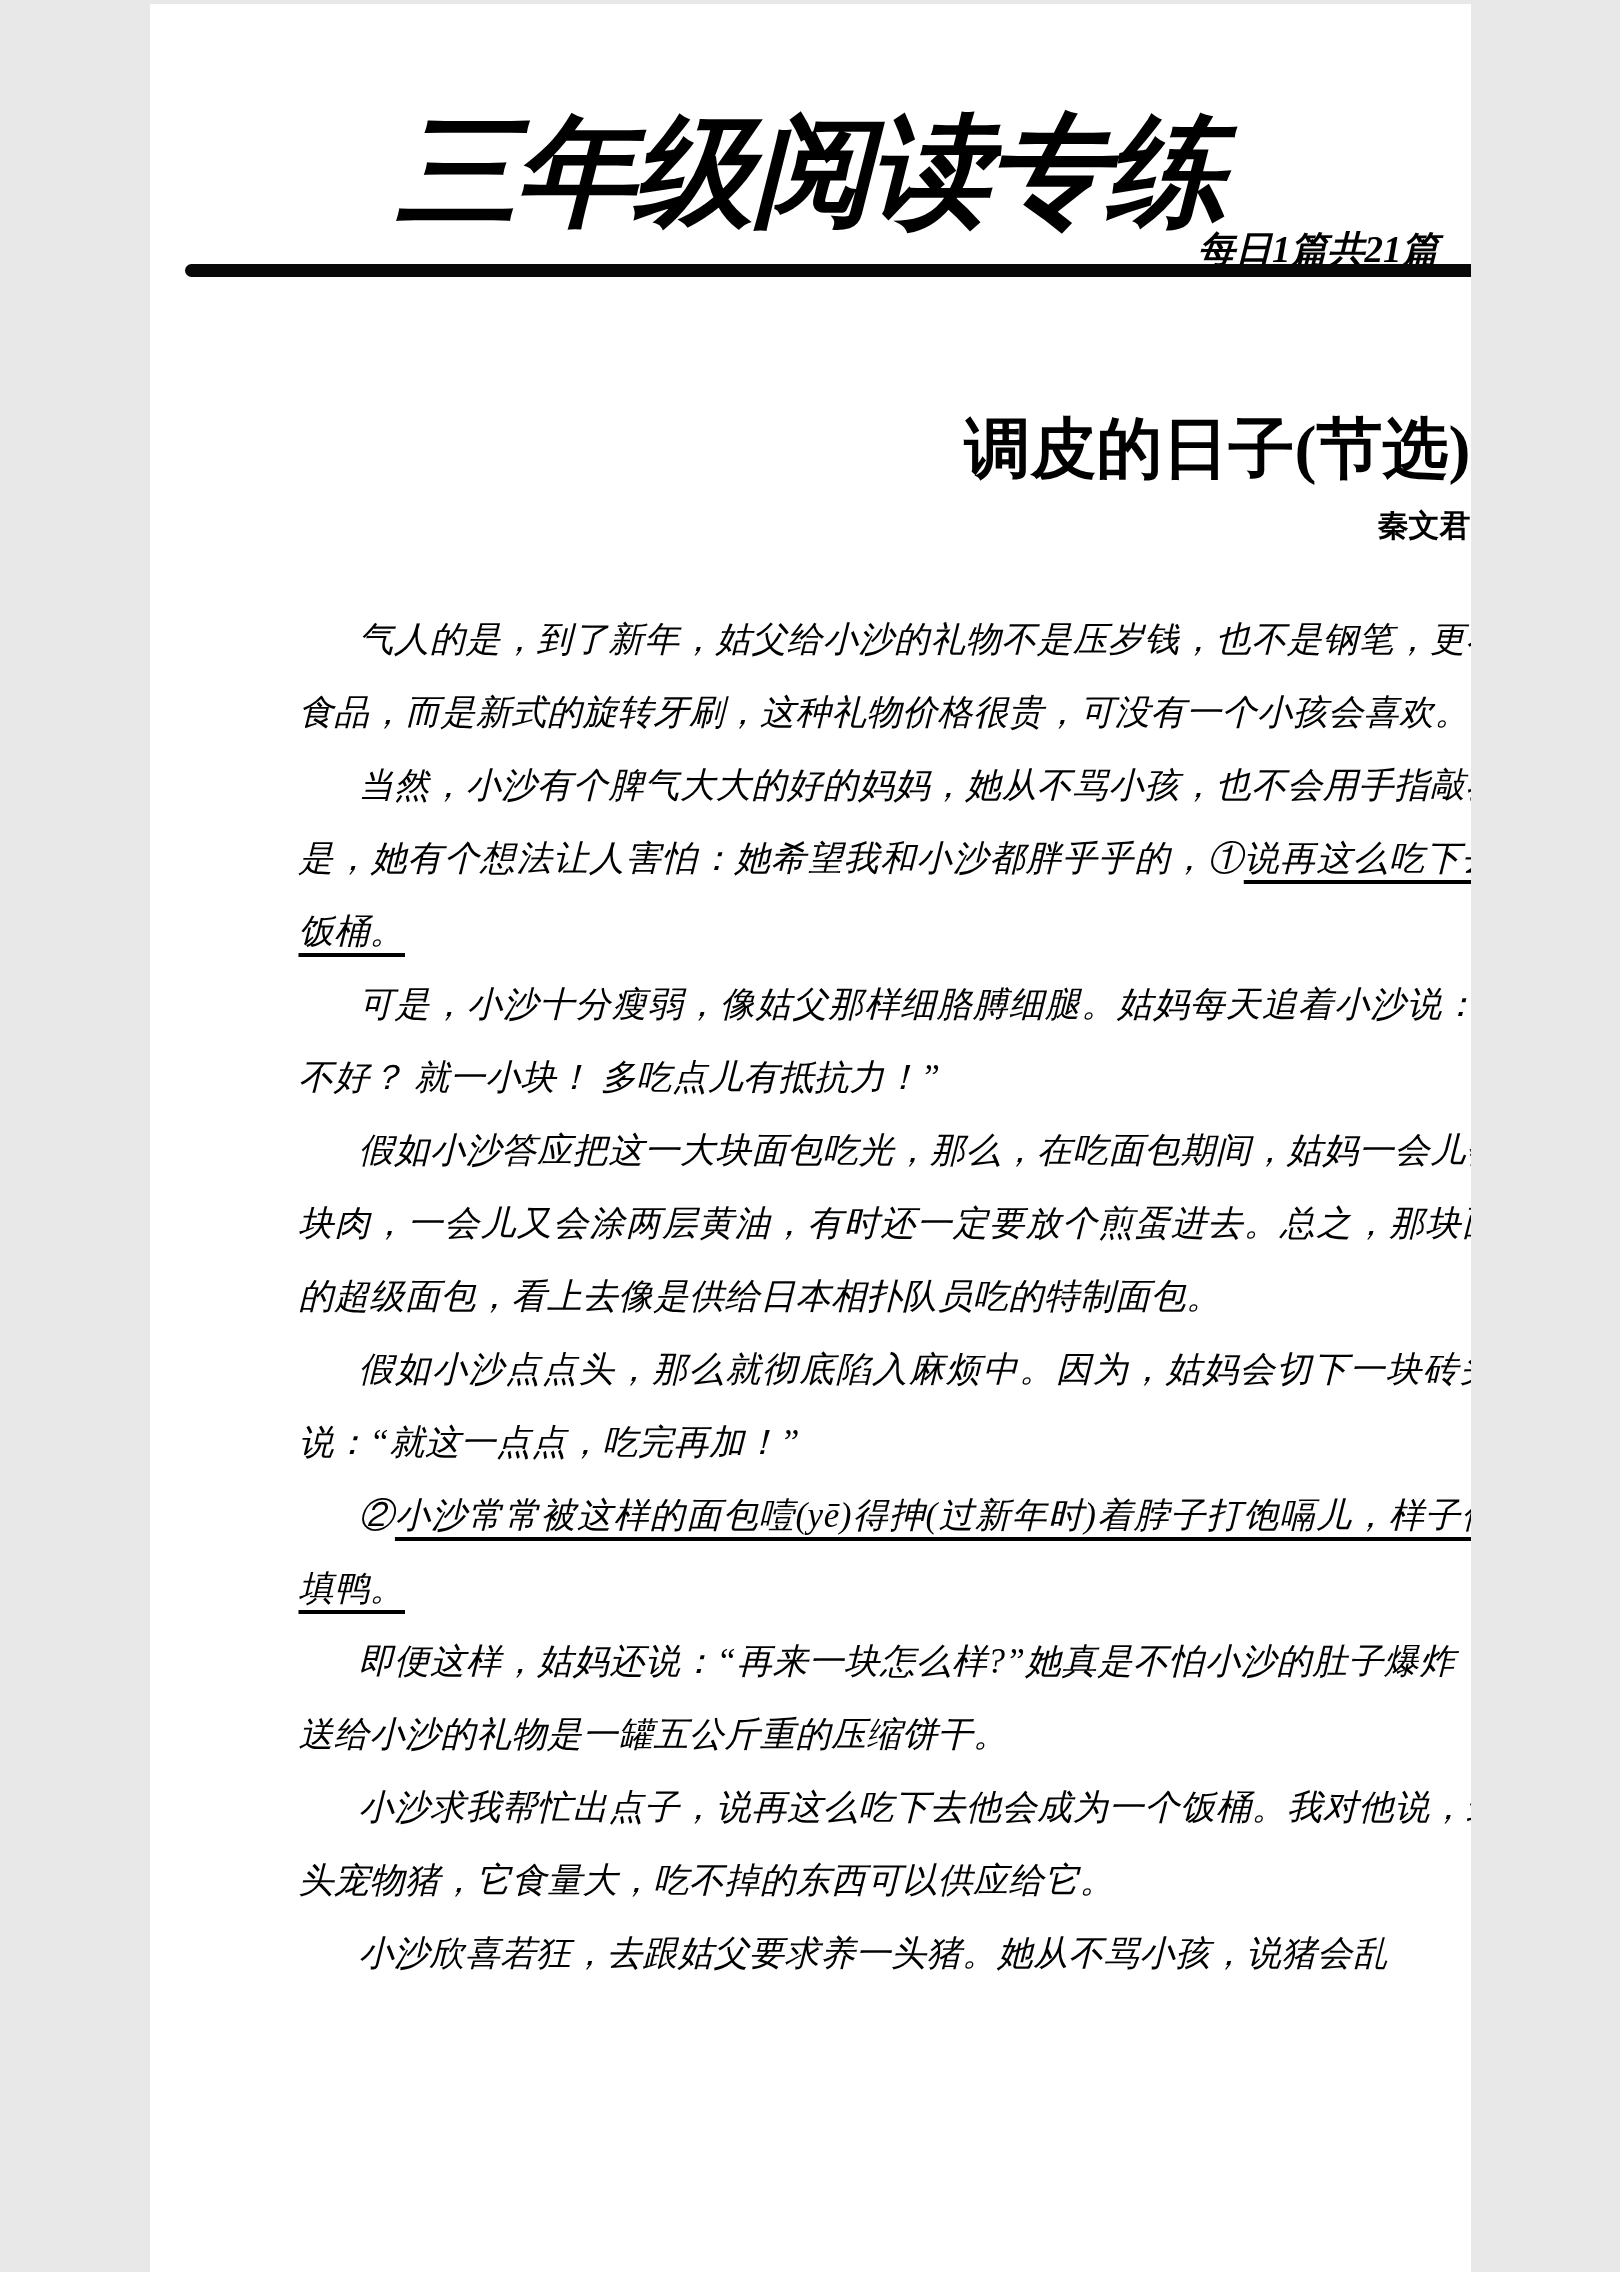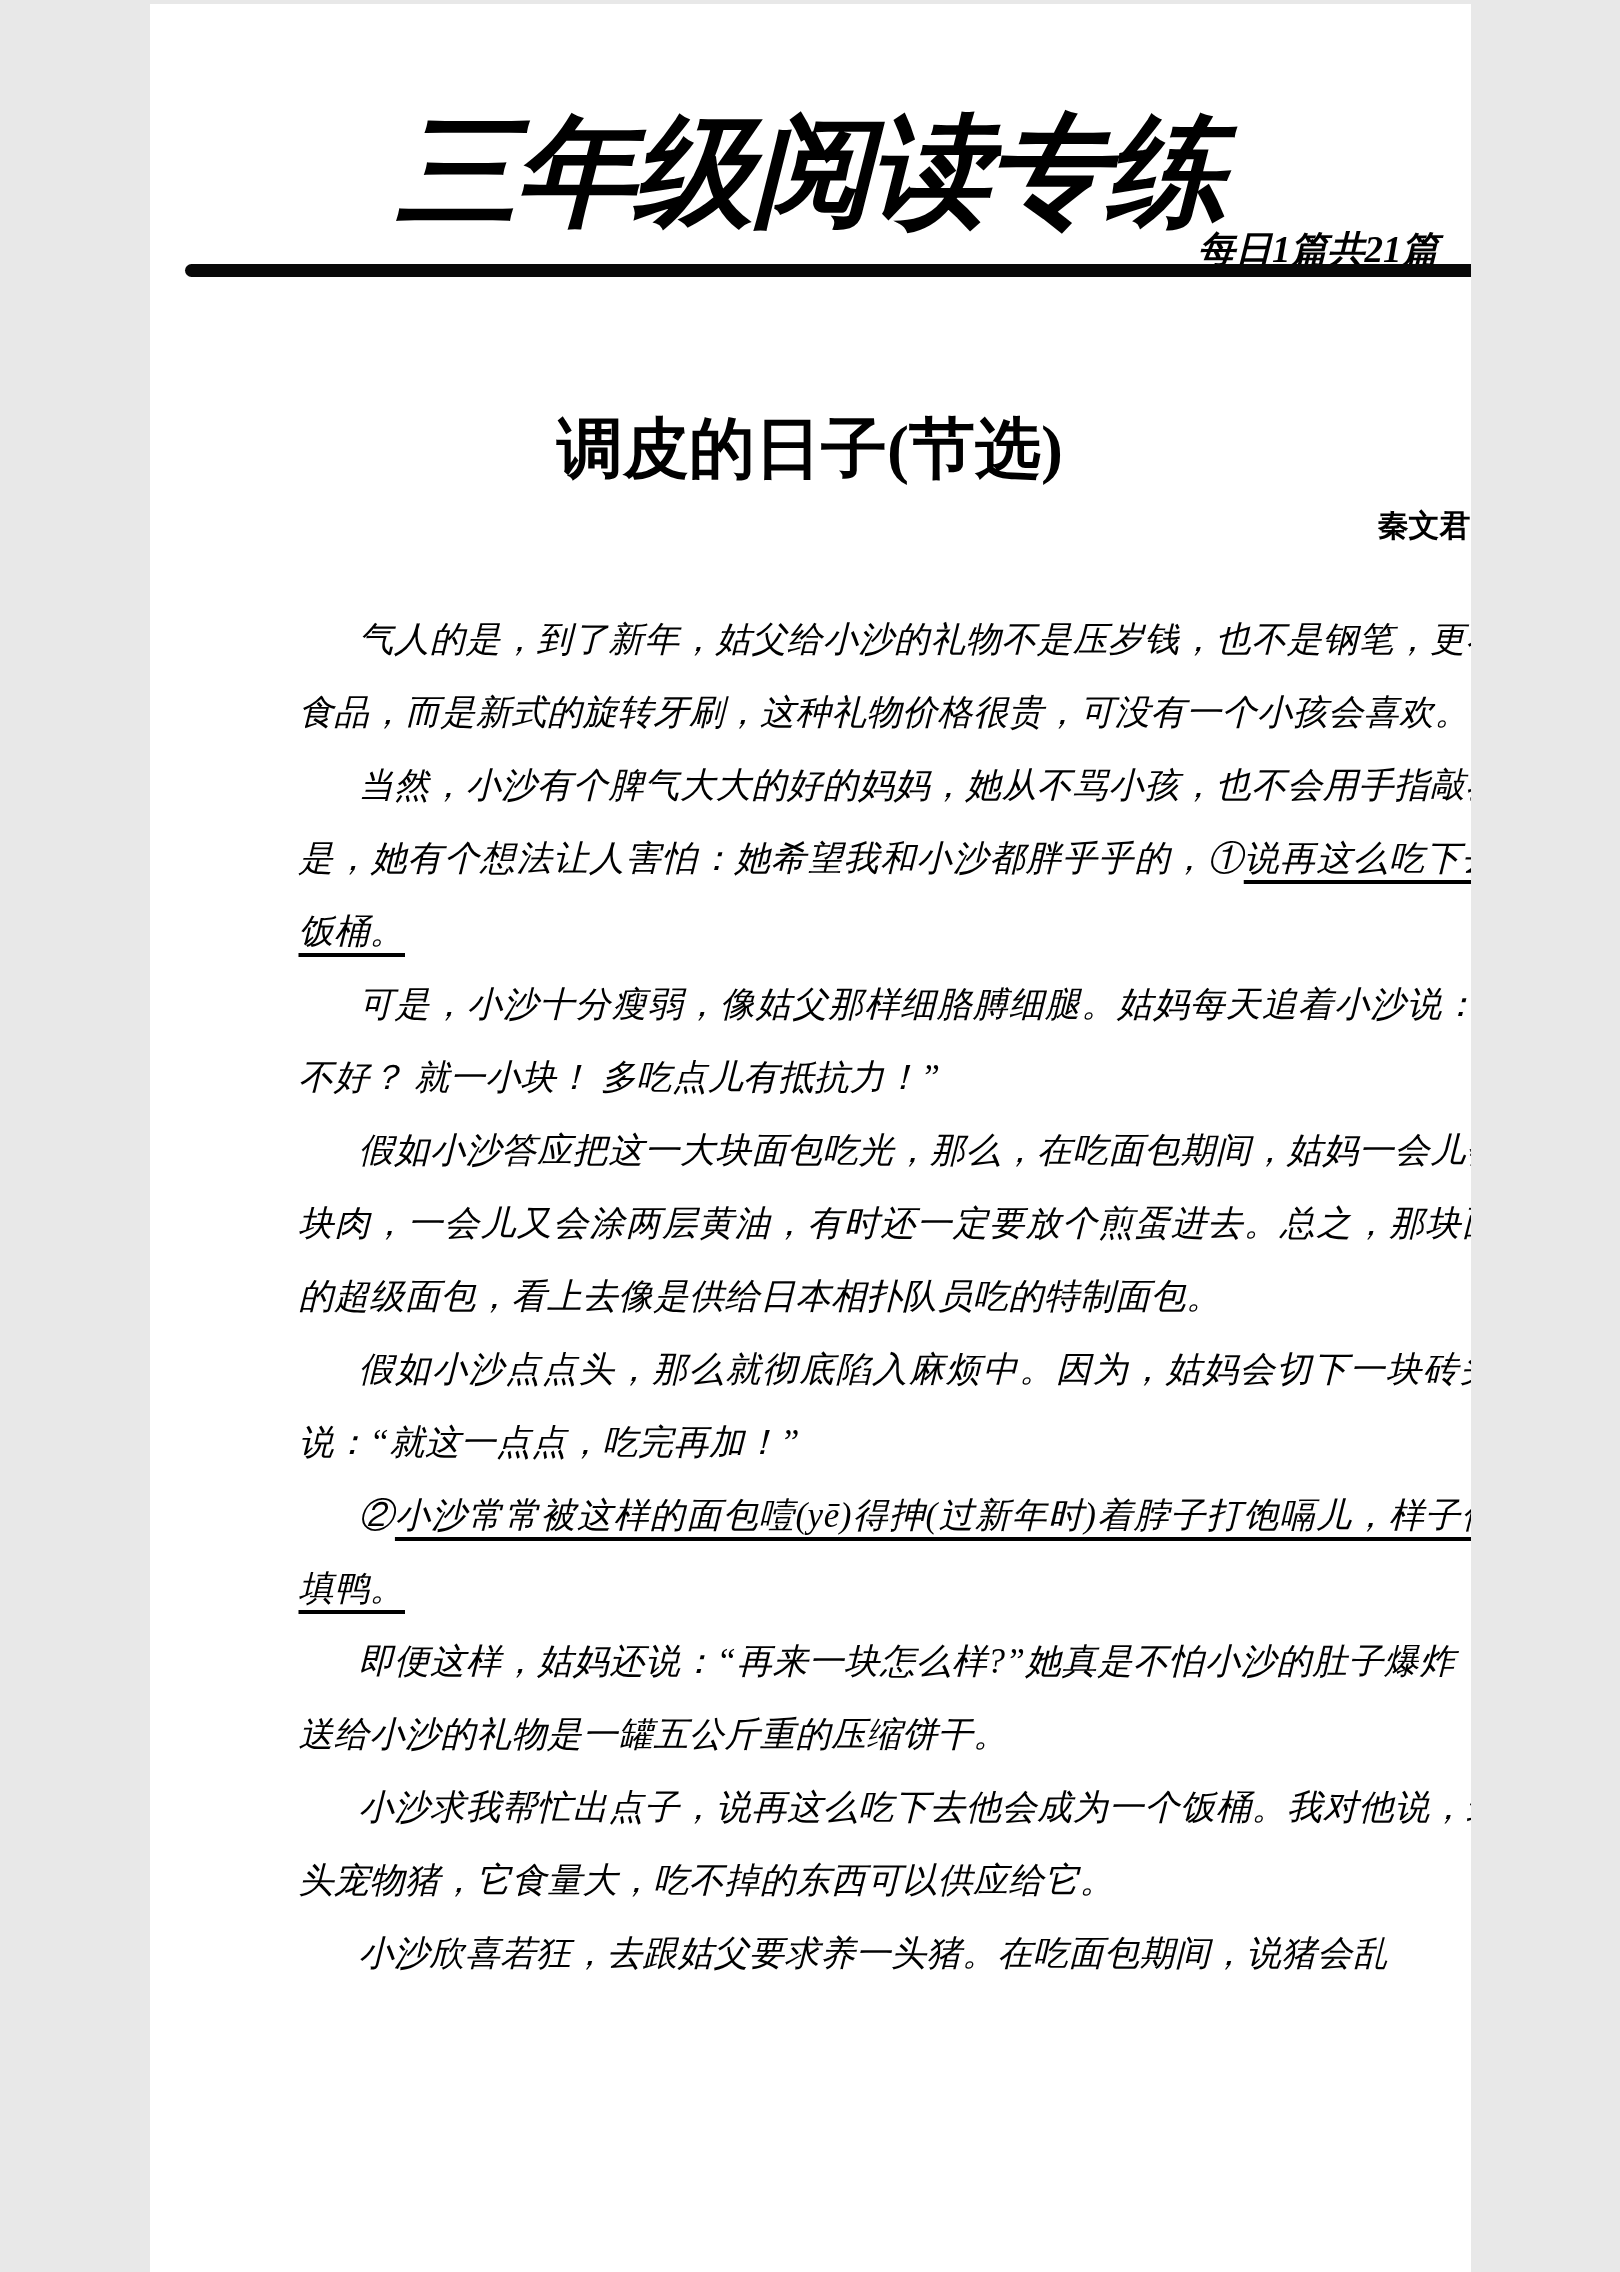--- a/index.html
+++ b/index.html
@@ -51,21 +51,21 @@
     background: #080808;
     border-radius: 6.6px;
   }
   
   .article-title {
     position: absolute;
     top: 407px;
     left: 0;
     width: 100%;
     margin: 0;
-    text-align: center;
+    text-align: right;
     font-size: 66px;
     line-height: 1.15;
     font-weight: bold;
     font-style: normal;
     white-space: nowrap;
   }
   .article-author {
     position: absolute;
     top: 505px;
     left: 0;
@@ -116,17 +116,17 @@
 
   <div class="article-body" id="article-body">
       <p><span>气人的是，到了新年，姑父给小沙的礼物不是压岁钱，也不是钢笔，更不会是什么香甜食品，而是新式的旋转牙刷，这种礼物价格很贵，可没有一个小孩会喜欢。</span></p>
       <p><span>当然，小沙有个脾气大大的好的妈妈，她从不骂小孩，也不会用手指敲我们的脑袋。但是，她有个想法让人害怕：她希望我和小沙都胖乎乎的，①</span><span class="u">说再这么吃下去他会成为一个饭桶。</span></p>
       <p><span>可是，小沙十分瘦弱，像姑父那样细胳膊细腿。姑妈每天追着小沙说：“再吃块面包好不好？ 就一小块！ 多吃点儿有抵抗力！”</span></p>
       <p><span>假如小沙答应把这一大块面包吃光，那么，在吃面包期间，姑妈一会儿会往面包里夹三块肉，一会儿又会涂两层黄油，有时还一定要放个煎蛋进去。总之，那块面包会变成巨大的超级面包，看上去像是供给日本相扑队员吃的特制面包。</span></p>
       <p><span>假如小沙点点头，那么就彻底陷入麻烦中。因为，姑妈会切下一块砖头那么厚的面包说：“就这一点点，吃完再加！”</span></p>
       <p><span>②</span><span class="u">小沙常常被这样的面包噎(yē)得抻(过新年时)着脖子打饱嗝儿，样子像傻呵呵的北京填鸭。</span></p>
       <p><span>即便这样，姑妈还说：“再来一块怎么样?”她真是不怕小沙的肚子爆炸！ 过新年时，她送给小沙的礼物是一罐五公斤重的压缩饼干。</span></p>
       <p><span>小沙求我帮忙出点子，说再这么吃下去他会成为一个饭桶。我对他说，最好家里能养一头宠物猪，它食量大，吃不掉的东西可以供应给它。</span></p>
-      <p><span>小沙欣喜若狂，去跟姑父要求养一头猪。在吃面包期间，说猪会乱</span></p>
+      <p><span>小沙欣喜若狂，去跟姑父要求养一头猪。她从不骂小孩，说猪会乱</span></p>
     </div>
 
 </div>
 
 
 </body></html>

